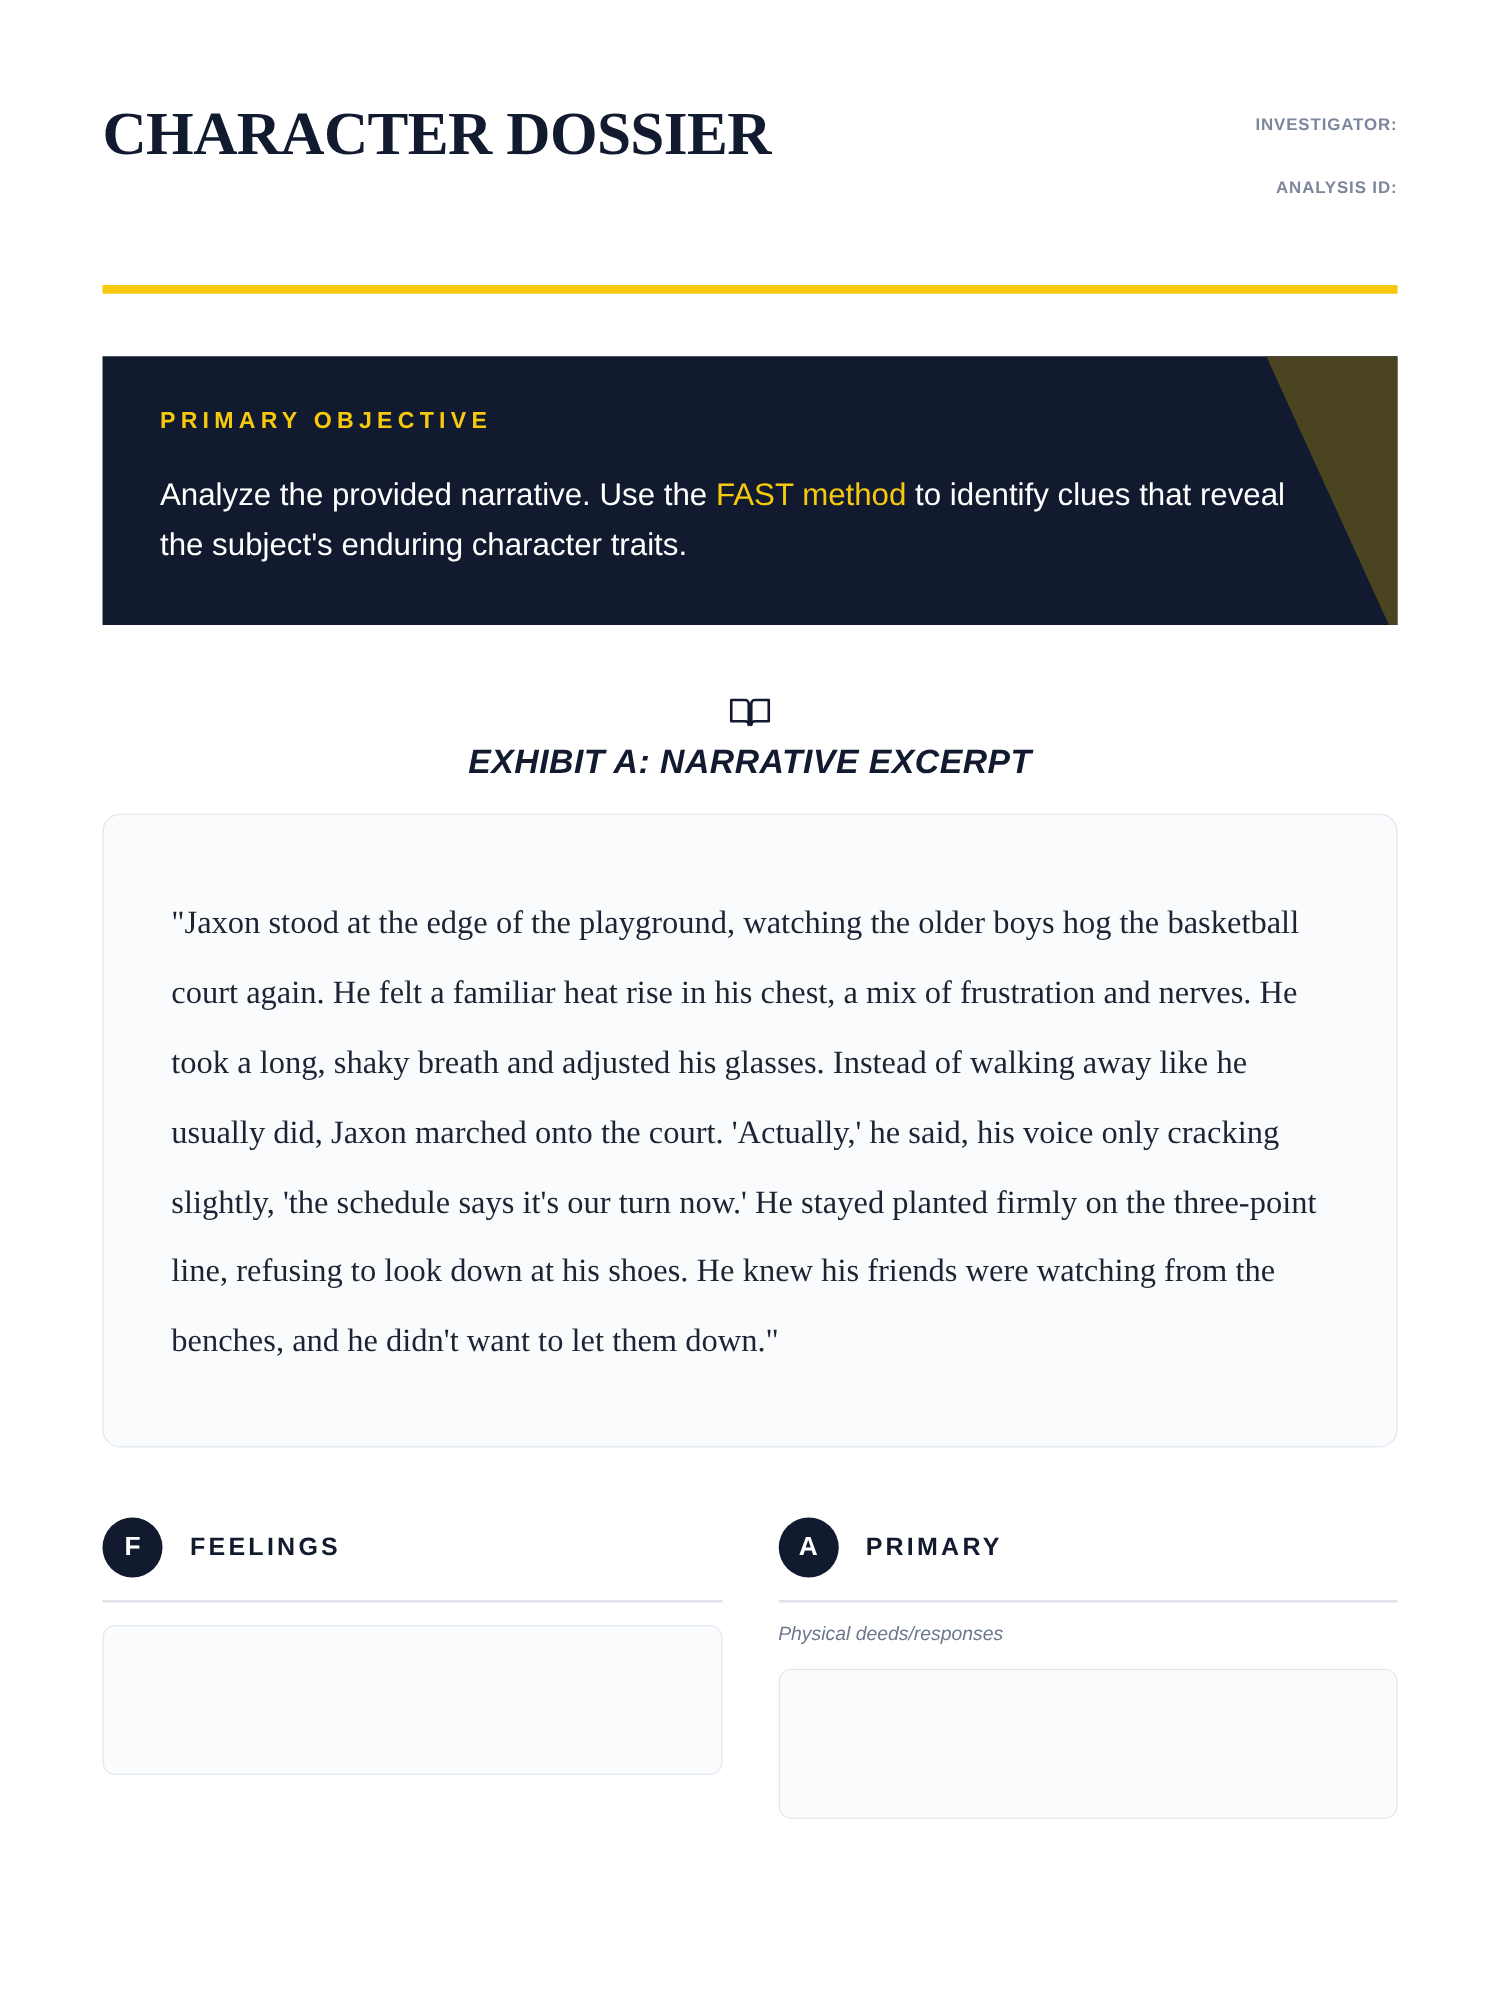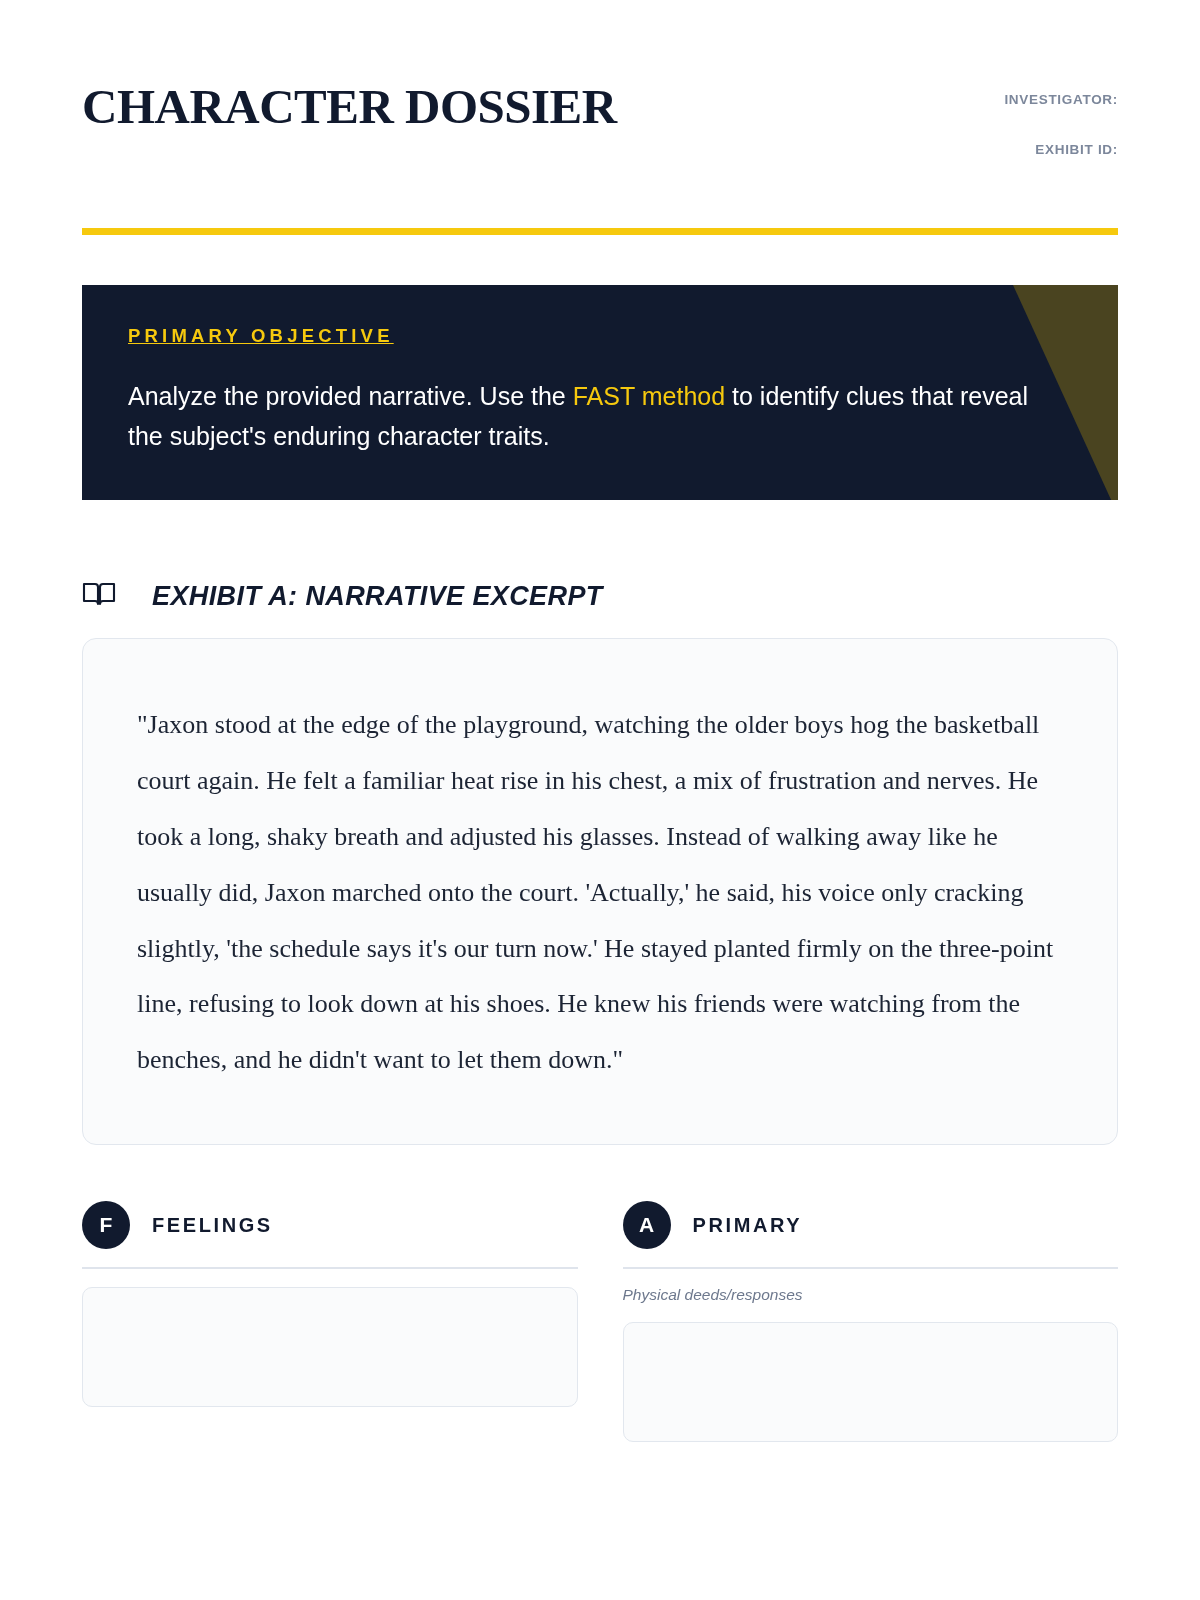--- a/index.html
+++ b/index.html
@@ -91,39 +91,39 @@
     border-top: 230px solid #4a4420;
     border-left: 105px solid transparent;
   }
   .obj-label {
     position: relative;
     z-index: 2;
     color: #f6c90e;
     font-size: 18.5px;
     font-weight: 700;
     letter-spacing: 4.2px;
-    text-decoration: underline;
   }
   .obj-text {
     position: relative;
     z-index: 2;
     margin-top: 30px;
     color: #ffffff;
     font-size: 25px;
     line-height: 1.58;
     max-width: 910px;
   }
   .obj-text .hl { color: #f6c90e; }
 
   
   .exhibit-head {
-    margin-top: 80px;
-    display: flex;
-    align-items: center;
-    gap: 36px;
+    margin-top: 56px;
+    display: flex;
+    align-items: center;
+    gap: 5px;
+    flex-direction: column;
   }
   .exhibit-title {
     font-family: "Liberation Sans", sans-serif;
     font-size: 27px;
     font-weight: 700;
     font-style: italic;
     letter-spacing: 0.4px;
     color: #111a2e;
   }
   .excerpt-box {
@@ -201,21 +201,21 @@
     <div class="title-block">
       <div class="doc-title">CHARACTER DOSSIER</div>
     </div>
 
     <div class="fields">
       <div class="field-row">
         <span class="field-label">INVESTIGATOR:</span>
         <span class="field-line"></span>
       </div>
       <div class="field-row">
-        <span class="field-label">EXHIBIT ID:</span>
+        <span class="field-label">ANALYSIS ID:</span>
         <span class="field-line"></span>
       </div>
     </div>
   </div>
 
   <div class="rule"></div>
 
   <div class="objective">
     <div class="corner"></div>
     <div class="obj-label">PRIMARY OBJECTIVE</div>

